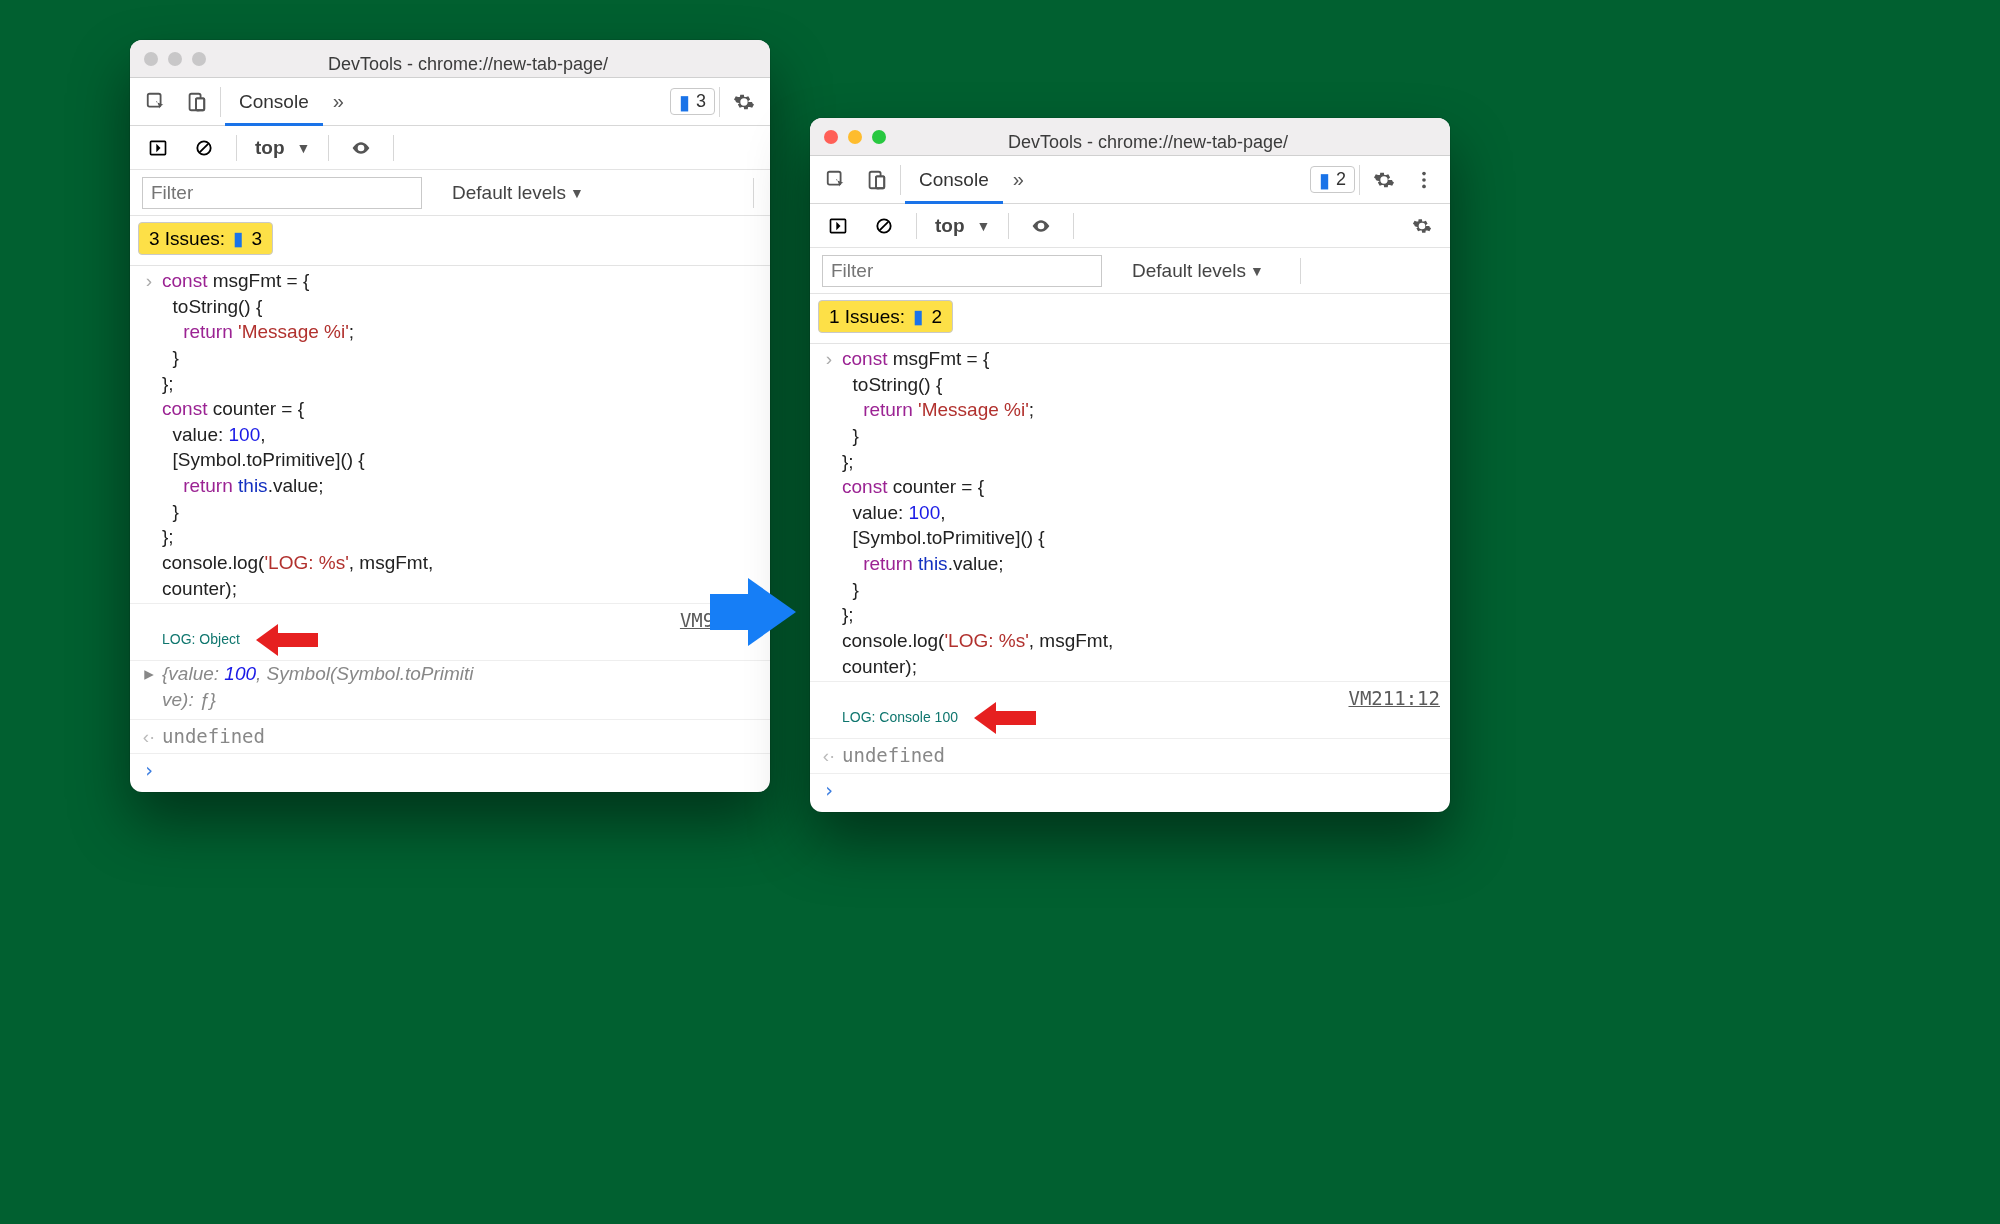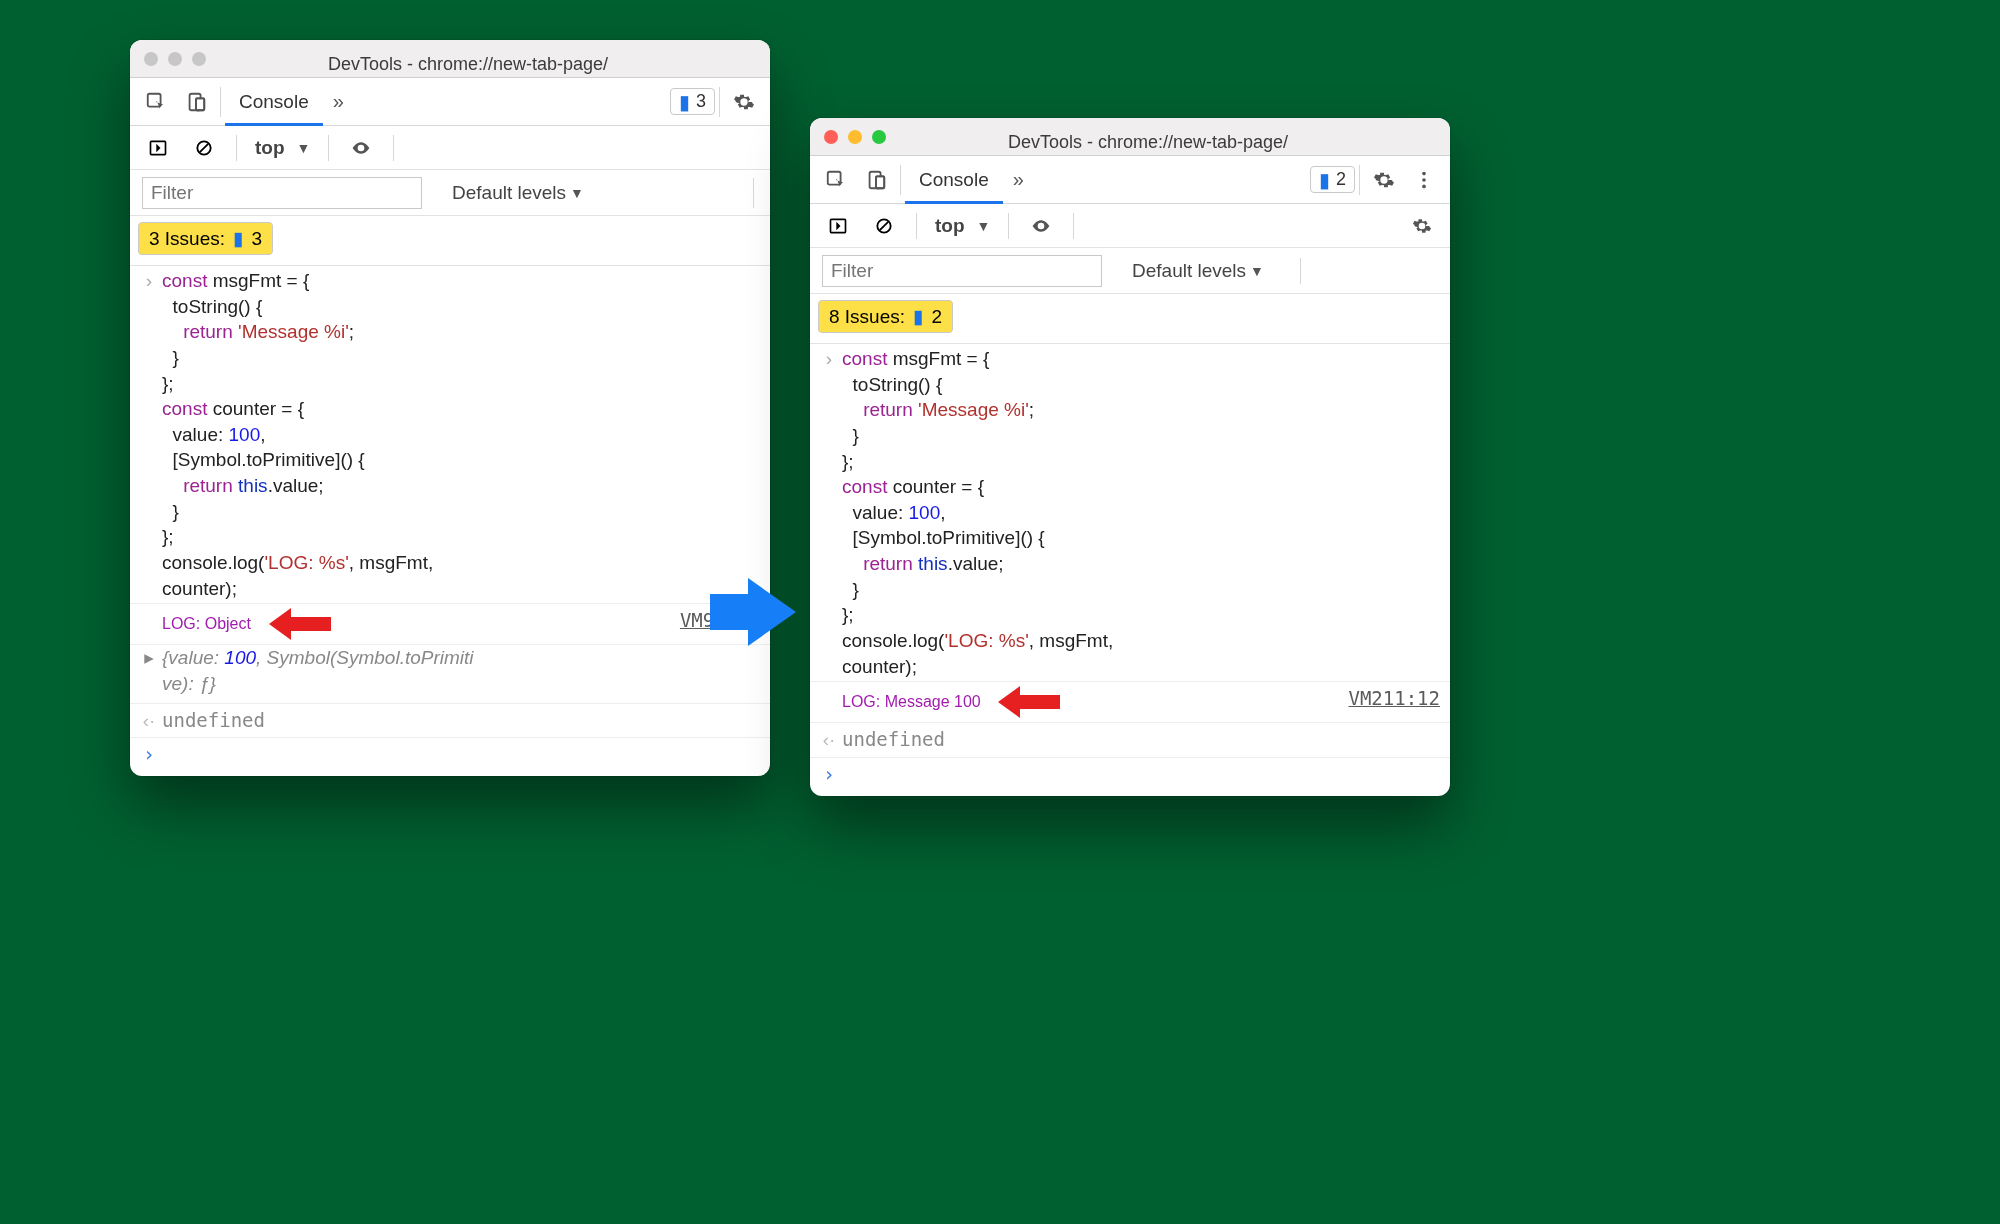--- a/index.html
+++ b/index.html
@@ -55,21 +55,21 @@
   
   .conbody { font-family: Menlo, Consolas, monospace; font-size:19px; line-height:1.35; }
   .row { display:flex; padding:2px 10px 2px 6px; border-bottom:1px solid #eee; }
   .gutter { width:26px; text-align:center; color:#aaa; user-select:none;}
   .code { flex:1; white-space:pre; color:#222;}
   .kw { color:#9b2393; }  
   .str { color:#b1312e; } 
   .num { color:#1a1ae6; }
   .this { color:#1330c0; }
   .logrow { display:flex; align-items:flex-start; padding:4px 10px 4px 6px; border-bottom:1px solid #eee; }
-  .logrow .txt { flex:1; font-family: Menlo, Consolas, monospace; font-size:16px; color:#a21caf;}
+  .logrow .txt { flex:1; font-family: Menlo, Consolas, monospace; font-size:14px; color:#0f766e;margin-top:16px;}
   .src { font-family: Menlo, Consolas, monospace; font-size:19px; color:#5b5b5b; text-decoration: underline; }
   .objrow { display:flex; padding:0 10px 6px 6px; border-bottom:1px solid #eee; font-family: Menlo, Consolas, monospace; font-size:19px; color:#888; font-style:italic;}
   .objrow .tri { width:26px; text-align:center; color:#888; font-style:normal;}
   .promptrow { display:flex; padding:4px 10px 8px 6px; }
   .promptrow .p { width:26px; text-align:center; color:#3b7de0; font-family: Menlo, monospace; font-size:19px;}
   .undef { color:#888; font-family: Menlo, monospace; font-size:19px;}
   .retg { color:#bbb; }
 
   
   .big-arrow {
@@ -304,21 +304,21 @@
       <input class="filter-input" placeholder="Filter" style="">
       <div class="levels">
         <span>Default levels</span>
         <span class="tri-down">▼</span>
       </div>
       <div class="vbar" style="margin-left:6px"></div>
     </div>
 
     <div class="issuesrow">
       <span class="issue-chip">
-        <span>8 Issues:</span>
+        <span>1 Issues:</span>
         <span class="bicon">▮</span>
         <span>2</span>
       </span>
     </div>
 
     <div class="conbody">
       <div class="row" style="border-bottom:none">
         <div class="gutter">›</div>
         <div class="code"><span class="kw">const</span><span> msgFmt = {</span>
 <span>  toString() {</span>
@@ -331,21 +331,21 @@
 <span>    </span><span class="kw">return</span><span> </span><span class="this">this</span><span>.value;</span>
 <span>  }</span>
 <span>};</span>
 <span>console.log(</span><span class="str">'LOG: %s'</span><span>, msgFmt,</span>
 <span>counter);</span></div>
       </div>
 
       <div class="logrow" style="border-top:1px solid #eee">
         <div class="gutter"></div>
         <div class="txt">
-          <span>LOG: Message 100</span>
+          <span>LOG: Console 100</span>
           <span class="red-arrow"><span class="head"></span><span class="shaft"></span></span>
         </div>
         <div class="src">VM211:12</div>
       </div>
 
       <div class="logrow">
         <div class="gutter retg">‹·</div>
         <div class="undef">undefined</div>
       </div>
 

